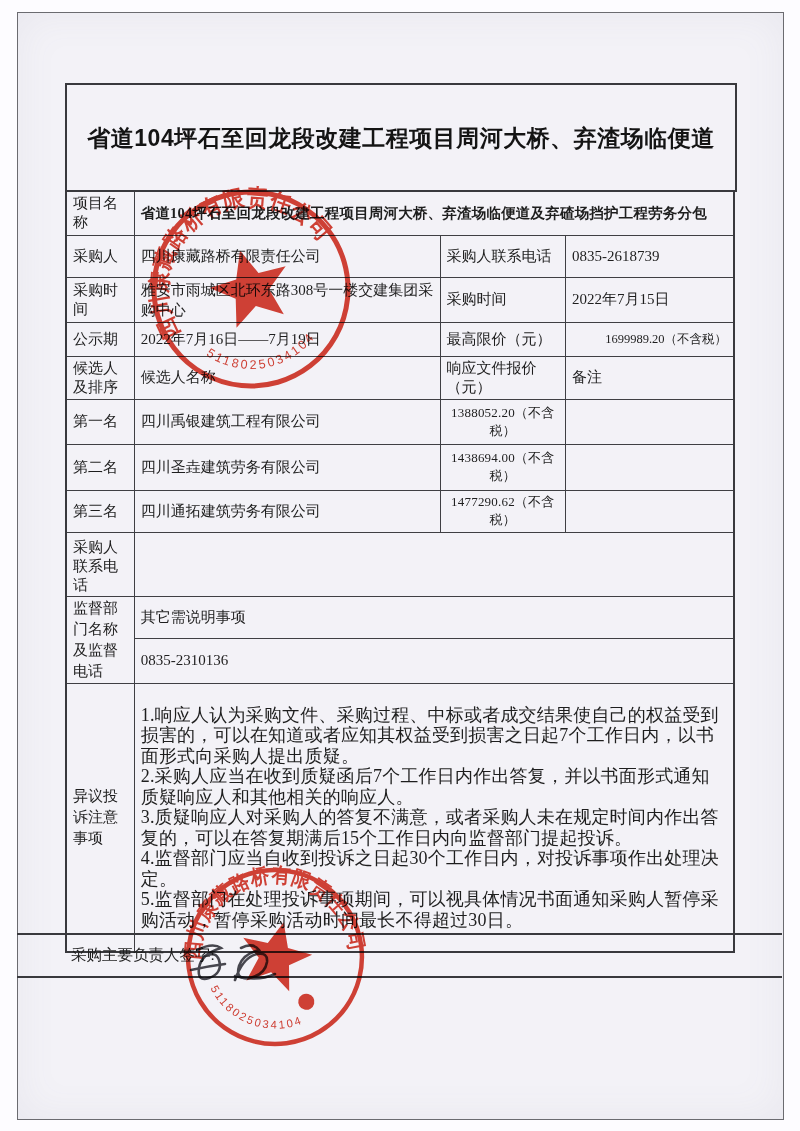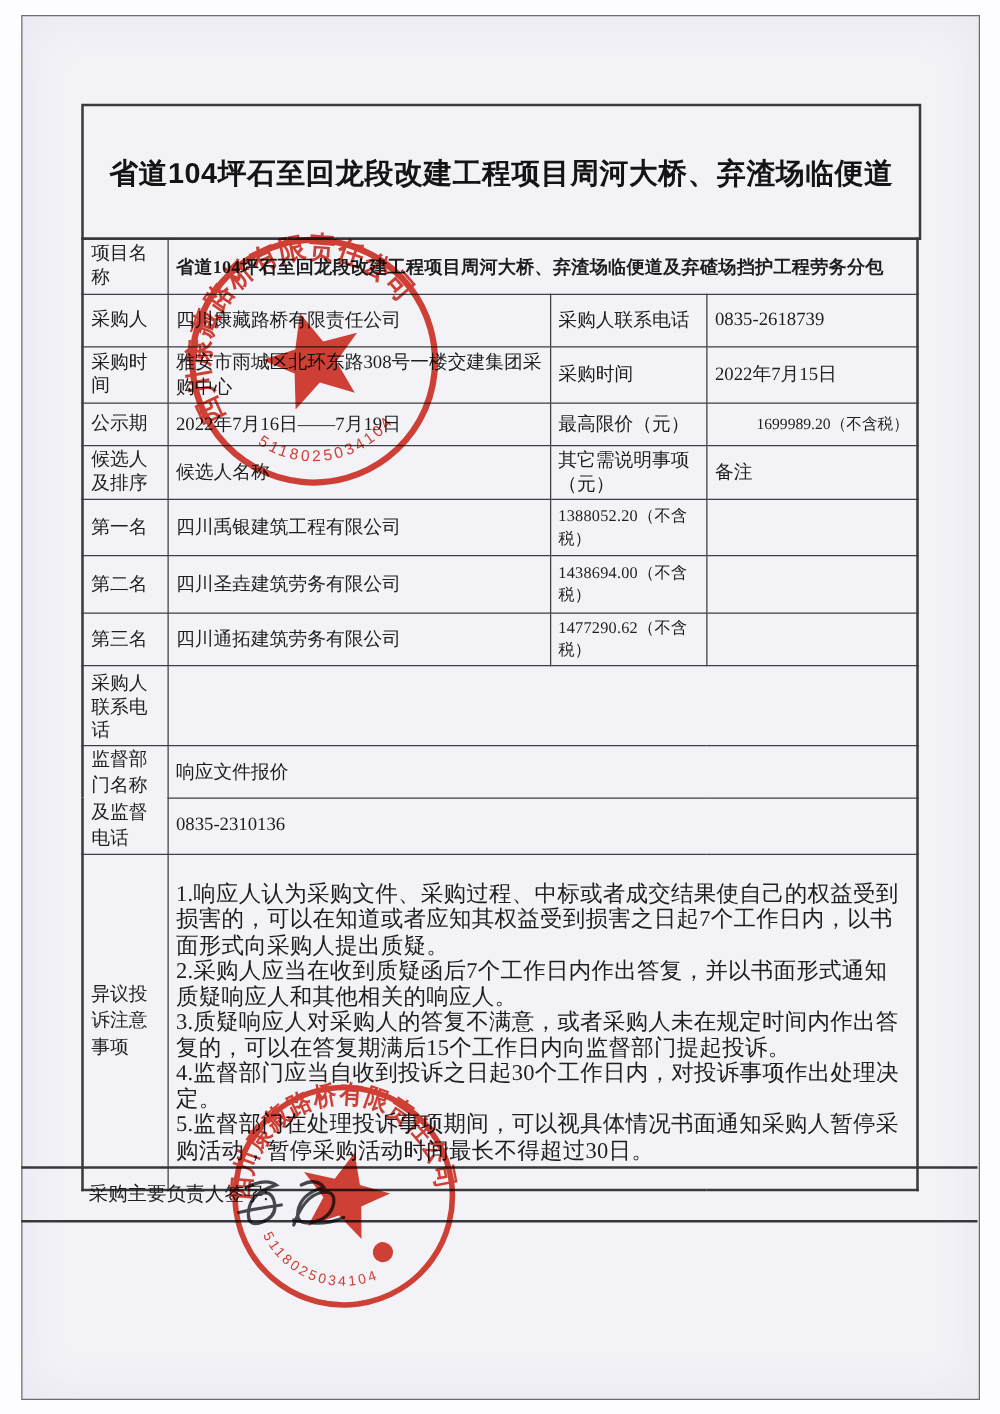--- a/index.html
+++ b/index.html
@@ -28,21 +28,21 @@
     font-size:15px;color:#1e1e1e;background:transparent;
   }
   #main-table td{
     border:1px solid #3f3f43;padding:1px 6px;vertical-align:middle;
     overflow:hidden;
   }
   #main-table{border:2px solid #39393d;padding-left:28px;}
   .lbl{font-size:15px;line-height:19px;padding:1px 5px;}
   .ctr{text-align:left;}
   .proj-val{font-weight:bold;font-size:14.5px;letter-spacing:.2px;}
-  .price{font-size:13px;text-align:left;letter-spacing:.2px;}
+  .price{font-size:13px;text-align:center;letter-spacing:.2px;}
   .small-val{font-size:12.5px;text-align:right;}
   .notice-cell{vertical-align:top;padding:46px 10px 0 12px;}
   .notice-item{font-size:18px;line-height:20.5px;letter-spacing:.2px;}
   #sign-row{
     position:absolute;left:17px;top:933px;width:765px;height:45px;
     border-top:2px solid #39393d;border-bottom:2px solid #39393d;
     display:flex;align-items:center;background:transparent;
     font-size:15.5px;padding-left:54px;box-sizing:border-box;
   }
   .stamp{position:absolute;mix-blend-mode:multiply;opacity:.93;}
@@ -89,21 +89,21 @@
     <tr style="height:34px">
       <td class="lbl">公示期</td>
       <td>2022年7月16日——7月19日</td>
       <td class="ctr">最高限价（元）</td>
       <td class="small-val">1699989.20（不含税）</td>
     </tr>
 
     <tr style="height:43px">
       <td class="lbl">候选人及排序</td>
       <td class="ctr">候选人名称</td>
-      <td class="ctr">其它需说明事项（元）</td>
+      <td class="ctr">响应文件报价（元）</td>
       <td class="ctr">备注</td>
     </tr>
 
     <tr style="height:45px">
       <td class="ctr">第一名</td>
       <td class="ctr">四川禹银建筑工程有限公司</td>
       <td class="price">1388052.20（不含税）</td>
       <td></td>
     </tr>
 
@@ -121,21 +121,21 @@
       <td></td>
     </tr>
 
     <tr style="height:62px">
       <td class="lbl" style="vertical-align:top;padding-top:5px">采购人联系电话</td>
       <td colspan="3"></td>
     </tr>
 
     <tr style="height:36px">
       <td rowspan="2" class="lbl ctr" style="line-height:21px">监督部门名称及监督电话</td>
-      <td colspan="3" class="ctr">响应文件报价</td>
+      <td colspan="3" class="ctr">其它需说明事项</td>
     </tr>
     <tr style="height:38px">
       <td colspan="3" class="ctr">0835-2310136</td>
     </tr>
 
     <tr style="height:269px">
       <td class="lbl" style="line-height:21px">异议投诉注意事项</td>
       <td colspan="3" class="notice-cell">
         <div class="notice-item">1.响应人认为采购文件、采购过程、中标或者成交结果使自己的权益受到损害的，可以在知道或者应知其权益受到损害之日起7个工作日内，以书面形式向采购人提出质疑。</div>
         <div class="notice-item">2.采购人应当在收到质疑函后7个工作日内作出答复，并以书面形式通知质疑响应人和其他相关的响应人。</div>

